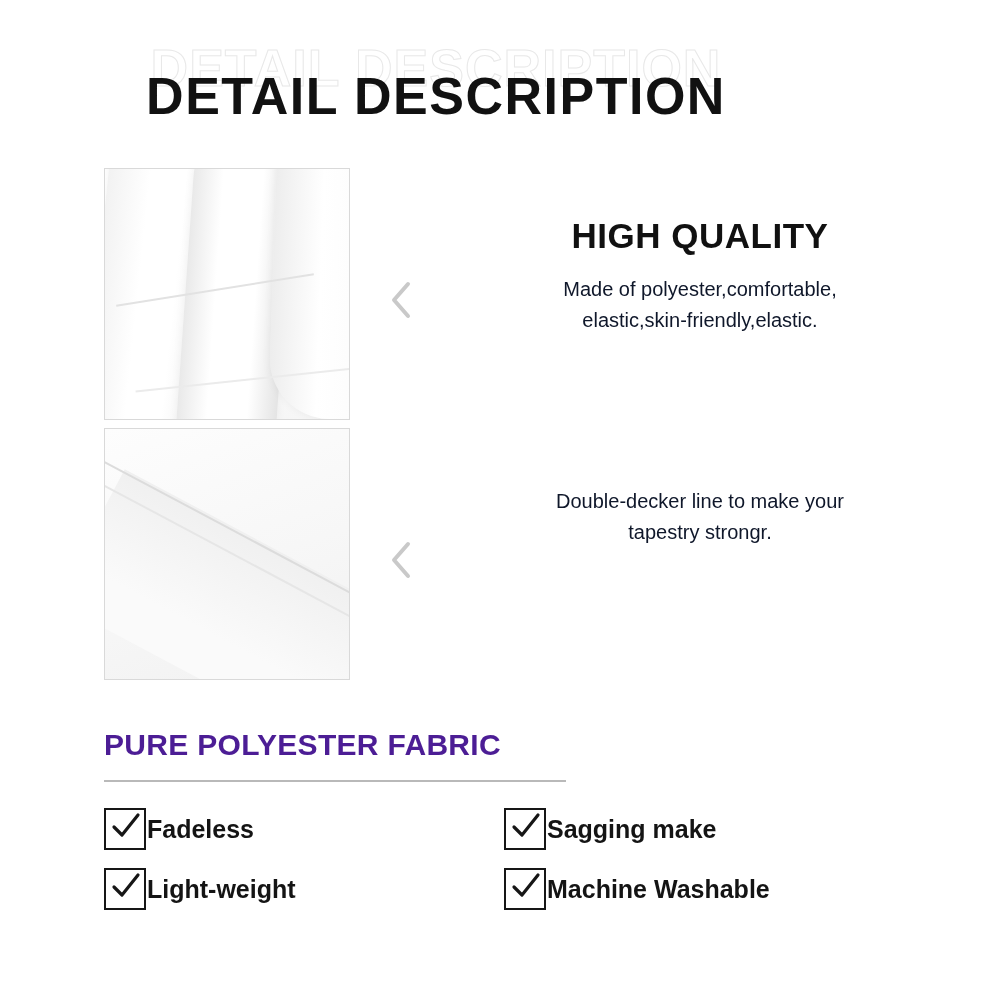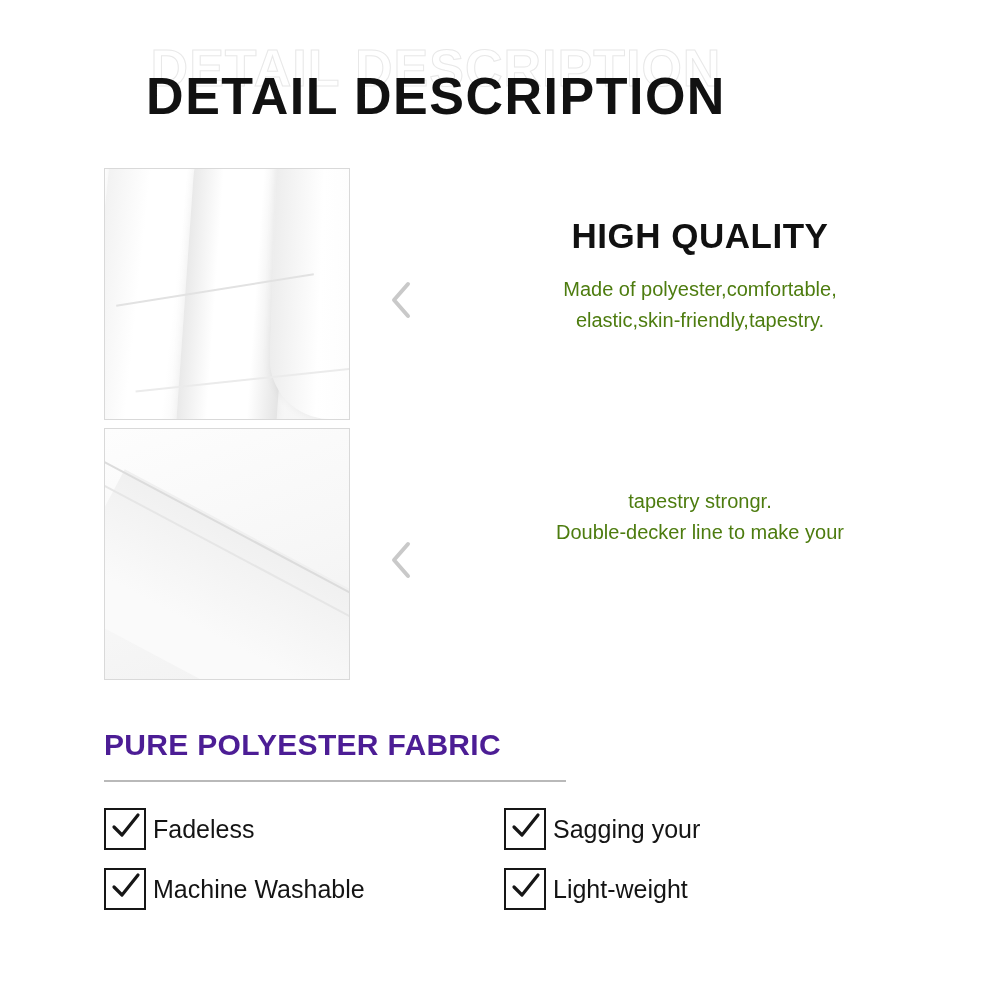--- a/index.html
+++ b/index.html
@@ -154,21 +154,21 @@
     font-size: 35px;
     font-weight: 700;
     letter-spacing: 0.5px;
     color: #111111;
     margin: 0 0 18px 0;
     white-space: nowrap;
   }
   .feature-desc {
     font-size: 20px;
     line-height: 31px;
-    color: #4d7c0f;
+    color: #0f172a;
     margin: 0;
   }
   .feature.two .feature-text { top: 58px; }
   .feature.two .feature-title { font-size: 35px; }
 
   
   .bottom {
     position: absolute;
     left: 0;
     top: 728px;
@@ -216,22 +216,23 @@
     background: #ffffff;
   }
   .checkbox svg {
     position: absolute;
     left: 3px;
     top: 1px;
   }
   .check-label {
     font-size: 25px;
     color: #141414;
-    margin-left: 7px;
-    white-space: nowrap;
+    margin-left: 1px;
+    white-space: nowrap;
+    font-weight: bold;
   }
 </style>
 </head>
 <body>
 
 <div class="header-wrap">
   <div class="ghost-title">DETAIL DESCRIPTION</div>
   <div class="main-title">DETAIL DESCRIPTION</div>
 </div>
 
@@ -247,41 +248,41 @@
 
   <div class="arrow">
     <svg width="26" height="40" viewBox="0 0 26 40" fill="none" aria-hidden="true">
       <path d="M20 4 L6 20 L20 36" stroke="#c9c9c9" stroke-width="4" stroke-linecap="round" stroke-linejoin="round"></path>
     </svg>
   </div>
 
   <div class="feature-text">
     <div class="feature-title">HIGH QUALITY</div>
     <p class="feature-desc">Made of polyester,comfortable,</p>
-    <p class="feature-desc">elastic,skin-friendly,tapestry.</p>
+    <p class="feature-desc">elastic,skin-friendly,elastic.</p>
   </div>
 </div>
 
 <div class="feature two">
   <div class="photo">
     <div class="fabric-b"></div>
     <div class="hem-soft"></div>
     <div class="hem-line h1"></div>
     <div class="hem-line h2"></div>
   </div>
 
   <div class="arrow">
     <svg width="26" height="40" viewBox="0 0 26 40" fill="none" aria-hidden="true">
       <path d="M20 4 L6 20 L20 36" stroke="#c9c9c9" stroke-width="4" stroke-linecap="round" stroke-linejoin="round"></path>
     </svg>
   </div>
 
   <div class="feature-text">
+    <p class="feature-desc">Double-decker line to make your</p>
     <p class="feature-desc">tapestry strongr.</p>
-    <p class="feature-desc">Double-decker line to make your</p>
   </div>
 </div>
 
 <div class="bottom">
   <div class="bottom-title">PURE POLYESTER FABRIC</div>
   <div class="bottom-rule"></div>
 
   <div class="check-grid">
     <div class="check-row">
       <div class="check-item">
@@ -291,36 +292,36 @@
           </svg>
         </div>
         <div class="check-label">Fadeless</div>
       </div>
       <div class="check-item">
         <div class="checkbox">
           <svg width="32" height="32" viewBox="0 0 32 32" fill="none" aria-hidden="true">
             <path d="M5 16 L13 24 L29 4" stroke="#161616" stroke-width="3.2" stroke-linecap="round" stroke-linejoin="round"></path>
           </svg>
         </div>
-        <div class="check-label">Sagging your</div>
+        <div class="check-label">Sagging make</div>
       </div>
     </div>
 
     <div class="check-row">
+      <div class="check-item">
+        <div class="checkbox">
+          <svg width="32" height="32" viewBox="0 0 32 32" fill="none" aria-hidden="true">
+            <path d="M5 16 L13 24 L29 4" stroke="#161616" stroke-width="3.2" stroke-linecap="round" stroke-linejoin="round"></path>
+          </svg>
+        </div>
+        <div class="check-label">Light-weight</div>
+      </div>
       <div class="check-item">
         <div class="checkbox">
           <svg width="32" height="32" viewBox="0 0 32 32" fill="none" aria-hidden="true">
             <path d="M5 16 L13 24 L29 4" stroke="#161616" stroke-width="3.2" stroke-linecap="round" stroke-linejoin="round"></path>
           </svg>
         </div>
         <div class="check-label">Machine Washable</div>
       </div>
-      <div class="check-item">
-        <div class="checkbox">
-          <svg width="32" height="32" viewBox="0 0 32 32" fill="none" aria-hidden="true">
-            <path d="M5 16 L13 24 L29 4" stroke="#161616" stroke-width="3.2" stroke-linecap="round" stroke-linejoin="round"></path>
-          </svg>
-        </div>
-        <div class="check-label">Light-weight</div>
-      </div>
     </div>
   </div>
 </div>
 
 </body></html>

